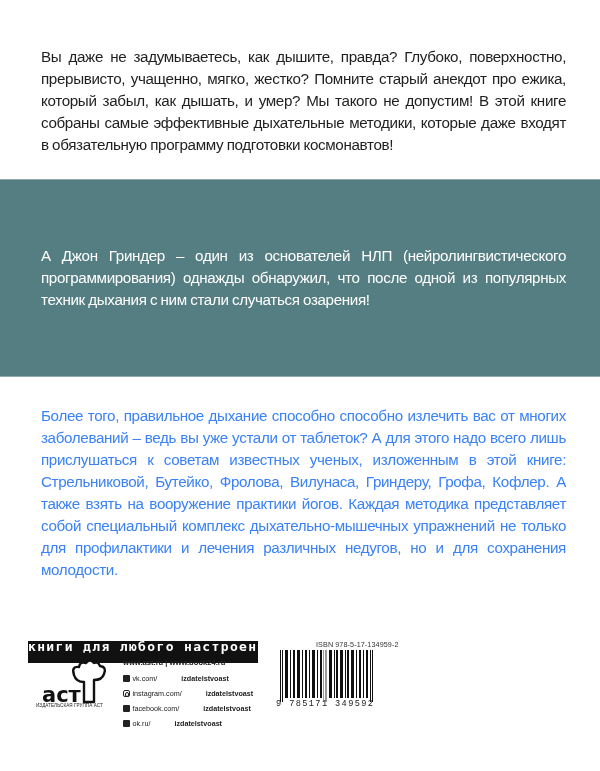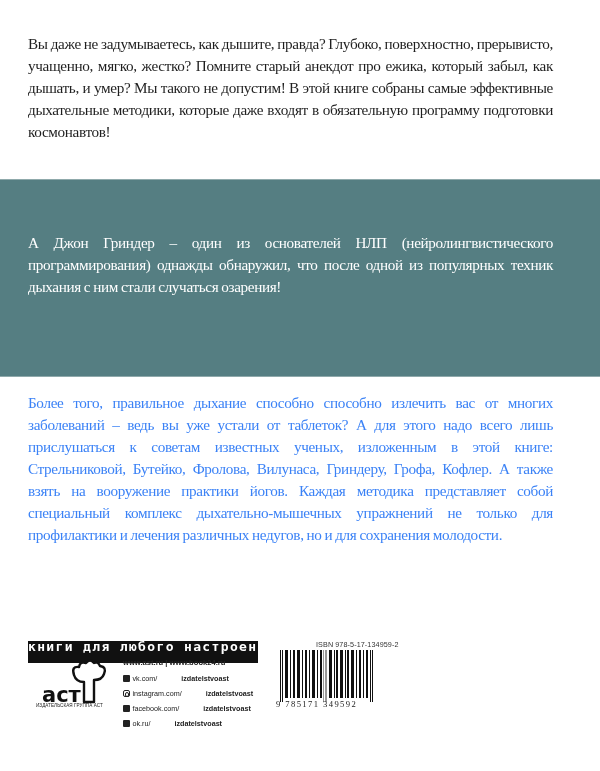--- a/index.html
+++ b/index.html
@@ -14,22 +14,22 @@
     }
     .para {
       position: absolute;
       left: 28px;
       width: 525px;
       font-size: 15.2px;
       line-height: 22px;
       text-align: justify;
       letter-spacing: -0.35px;
       word-spacing: -0.5px;
-      font-family: Liberation Serif, serif;
-      margin: 0;
+      font-family: Liberation Sans, sans-serif;
+      margin: 13px;
     }
     #p1 { top: 33px; color: #1f1f1f; }
     .band {
       position: absolute;
       left: 0; top: 179px;
       width: 600px; height: 198px;
       background: #557e82;
       border-top: 1px solid #8fa9ab;
       border-bottom: 1px solid #8fa9ab;
       box-sizing: border-box;
@@ -123,21 +123,21 @@
       margin-left: 34px;
     }
     .barcode {
       position: absolute;
       left: 280px; top: 650px;
       width: 94px; height: 52px;
     }
     .barcode-digits {
       position: absolute;
       left: 276px; top: 699px;
-      font-family: Liberation Serif, serif;
+      font-family: Liberation Mono, monospace;
       font-size: 8.6px;
       color: #222;
       letter-spacing: 1.4px;
       white-space: nowrap;
     }
   </style>
 </head>
 <body>
 
 <p id="p1" class="para">Вы даже не задумываетесь, как дышите, правда? Глубоко, поверхностно, прерывисто, учащенно, мягко, жестко? Помните старый анекдот про ежика, который забыл, как дышать, и умер? Мы такого не допустим! В этой книге собраны самые эффектив­ные дыхательные методики, которые даже входят в обязатель­ную программу подготовки космонавтов!</p>

